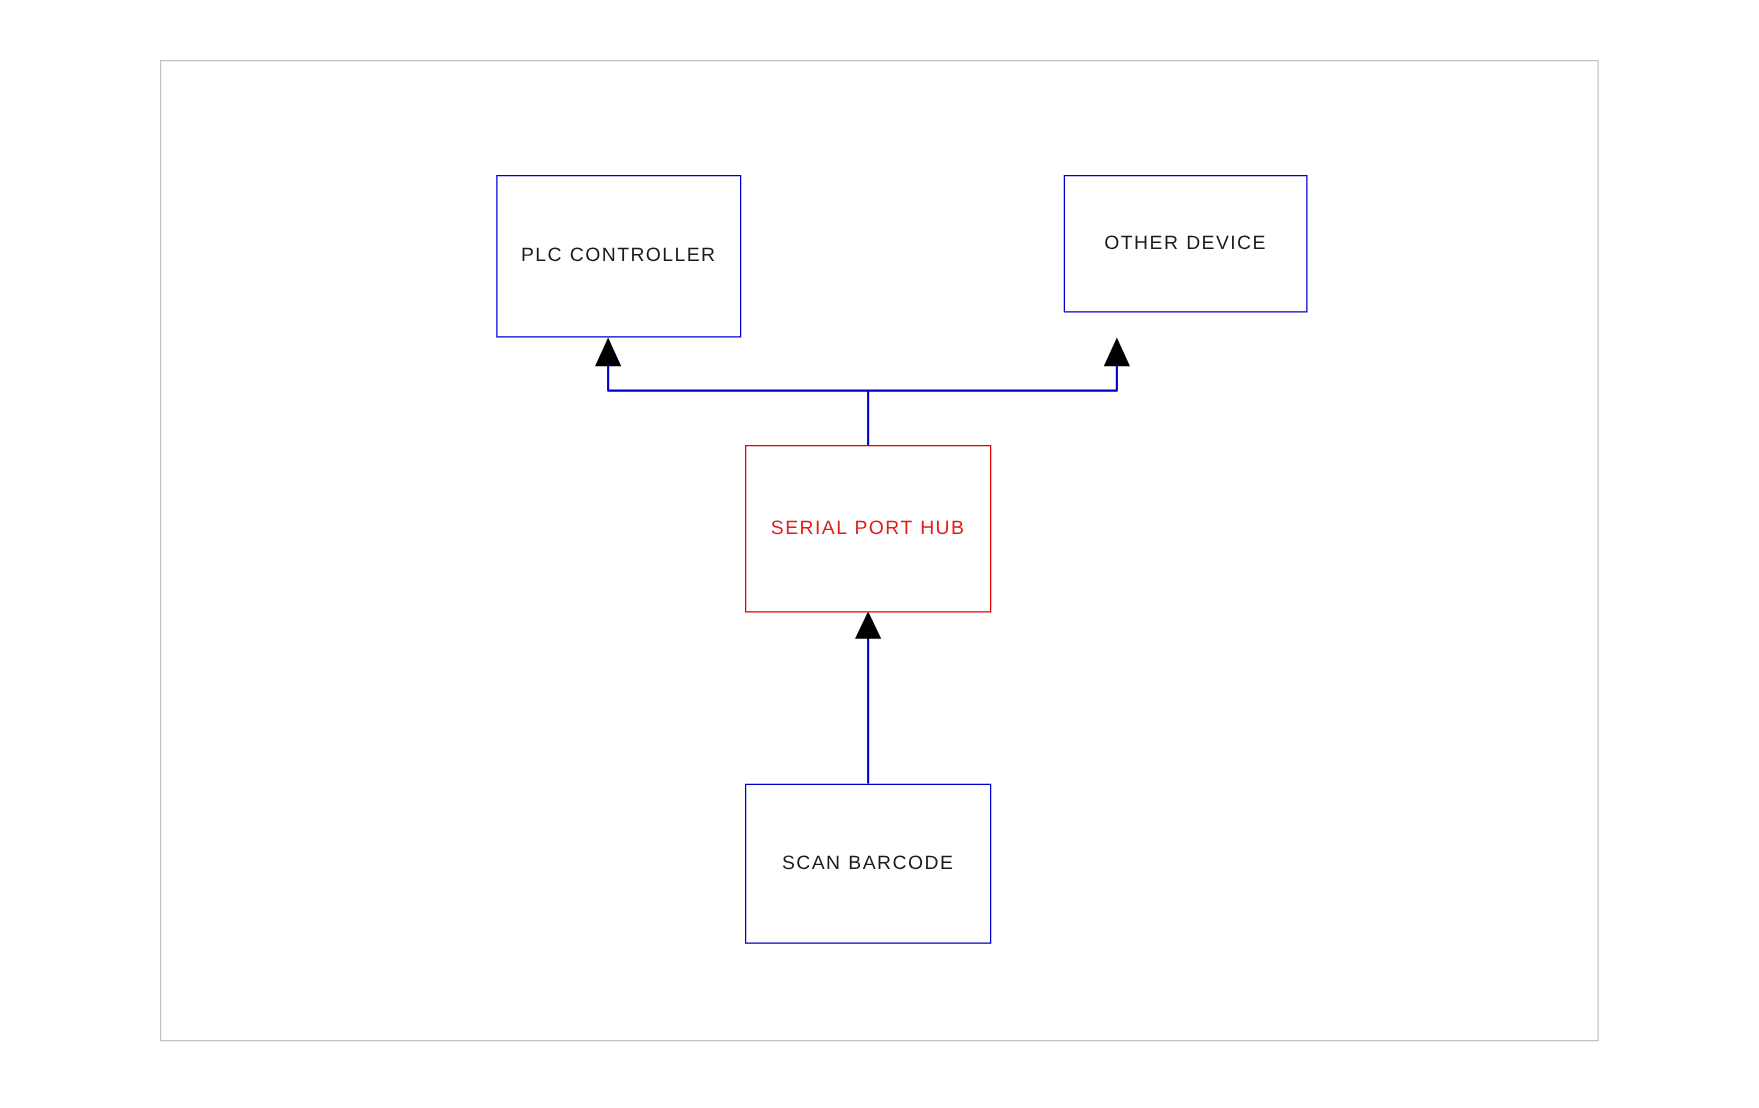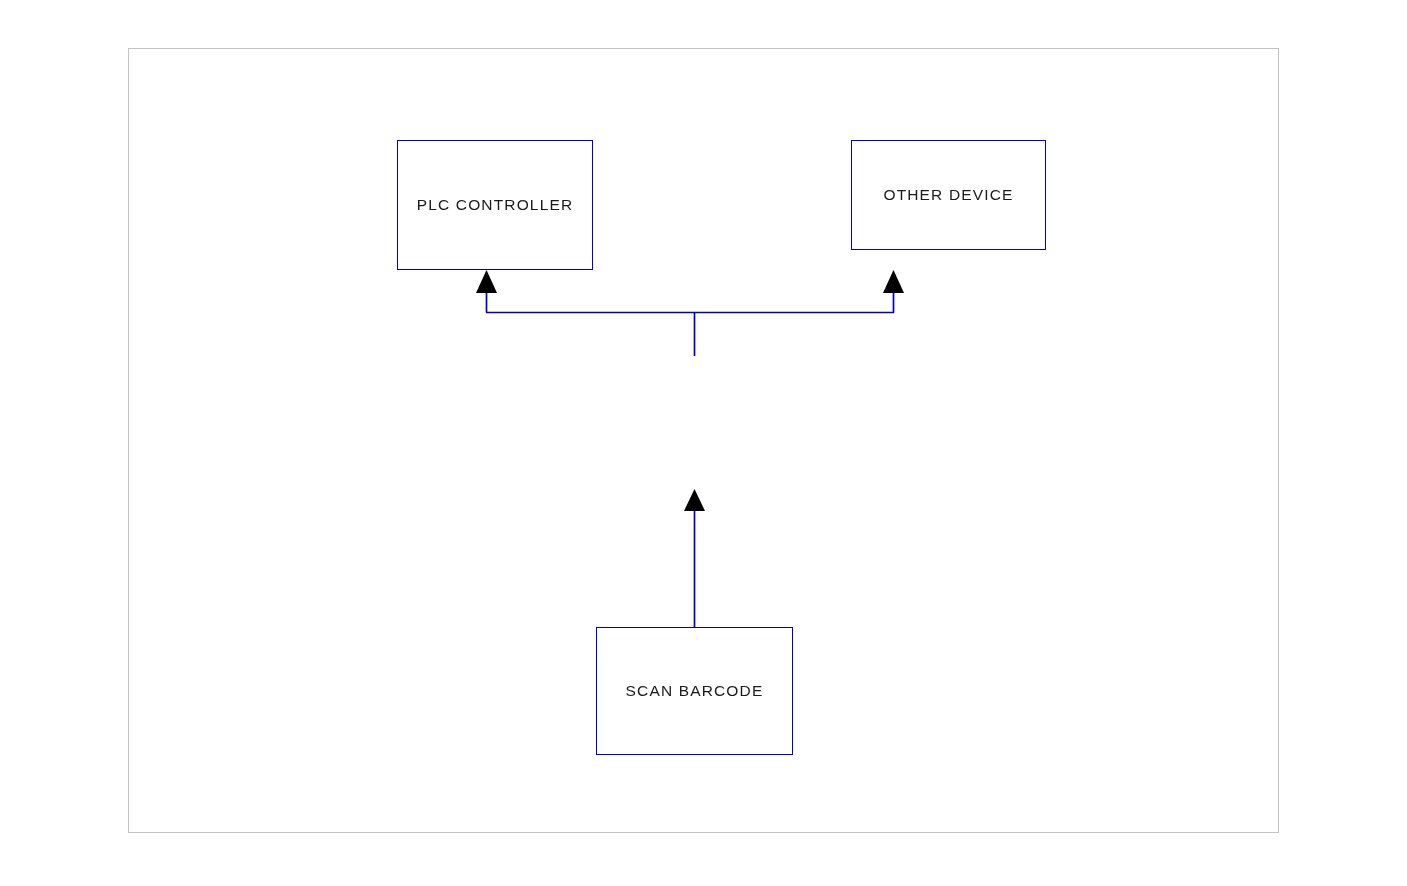--- a/index.html
+++ b/index.html
@@ -125,18 +125,21 @@
   </svg>
 
   <div class="node" id="node-plc-controller">
     <span class="node-label label-black">PLC CONTROLLER</span>
   </div>
 
   <div class="node" id="node-other-device">
     <span class="node-label label-black">OTHER DEVICE</span>
   </div>
 
+  <div class="node" id="node-serial-port-hub">
+    <span class="node-label label-red">SERIAL PORT HUB</span>
+  </div>
 
   <div class="node" id="node-scan-barcode">
     <span class="node-label label-black">SCAN BARCODE</span>
   </div>
 
 </div>
 
 </body></html>

